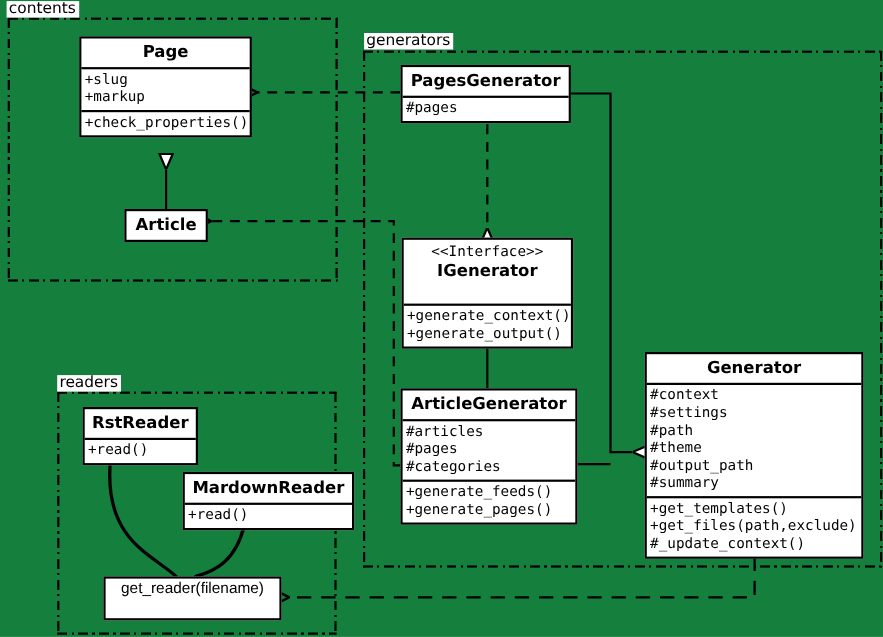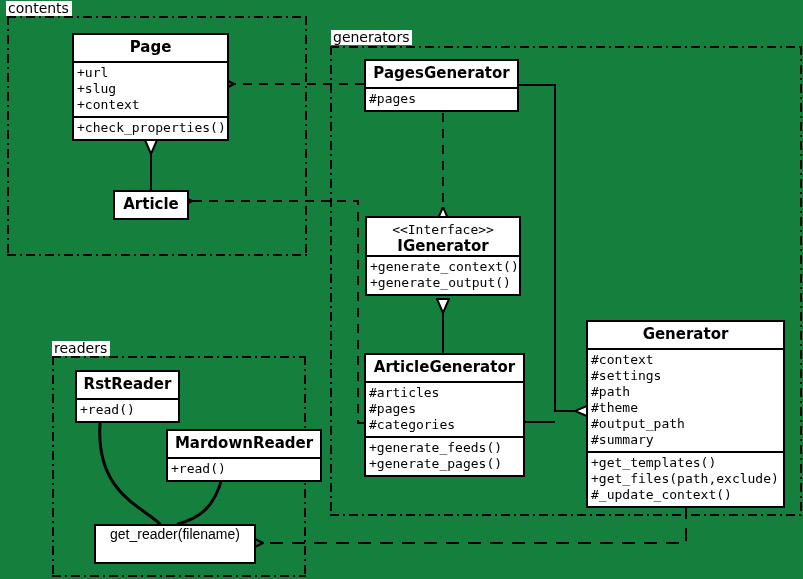--- a/index.html
+++ b/index.html
@@ -167,42 +167,41 @@
     </g>
 
     <g>
       <path d="M178,524 C196,519 214,510 222,478" fill="none" stroke="#000" stroke-width="3" stroke-linecap="round" marker-end="url(#solidarrow)"></path>
     </g>
   </svg>
 
   <div class="cls" style="left:72px; top:33px; width:157px;">
     <div class="name">Page</div>
     <div class="sep compartment">
-      <div>+url</div>
       <div>+slug</div>
-      <div>+context</div>
+      <div>+markup</div>
     </div>
     <div class="sep compartment">
       <div>+check_properties()</div>
     </div>
   </div>
 
   <div class="cls" style="left:113px; top:190px; width:76px;">
     <div class="name">Article</div>
   </div>
 
   <div class="cls" style="left:364px; top:59px; width:155px;">
     <div class="name">PagesGenerator</div>
     <div class="sep compartment">
       <div>#pages</div>
     </div>
   </div>
 
   <div class="cls" style="left:365px; top:216px; width:156px;">
-    <div class="name" style="padding-bottom:0;">
+    <div class="name" style="padding-bottom:21px;">
       <div class="stereo">&lt;&lt;Interface&gt;&gt;</div>
       <div>IGenerator</div>
     </div>
     <div class="sep compartment">
       <div>+generate_context()</div>
       <div>+generate_output()</div>
     </div>
   </div>
 
   <div class="cls" style="left:364px; top:353px; width:161px;">

